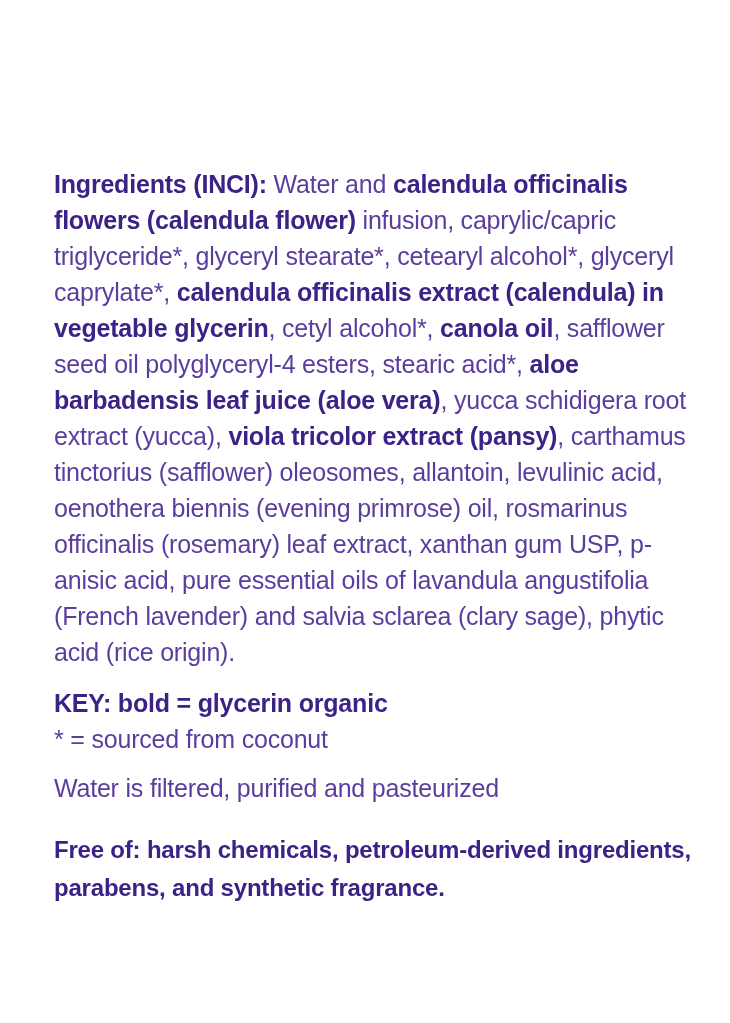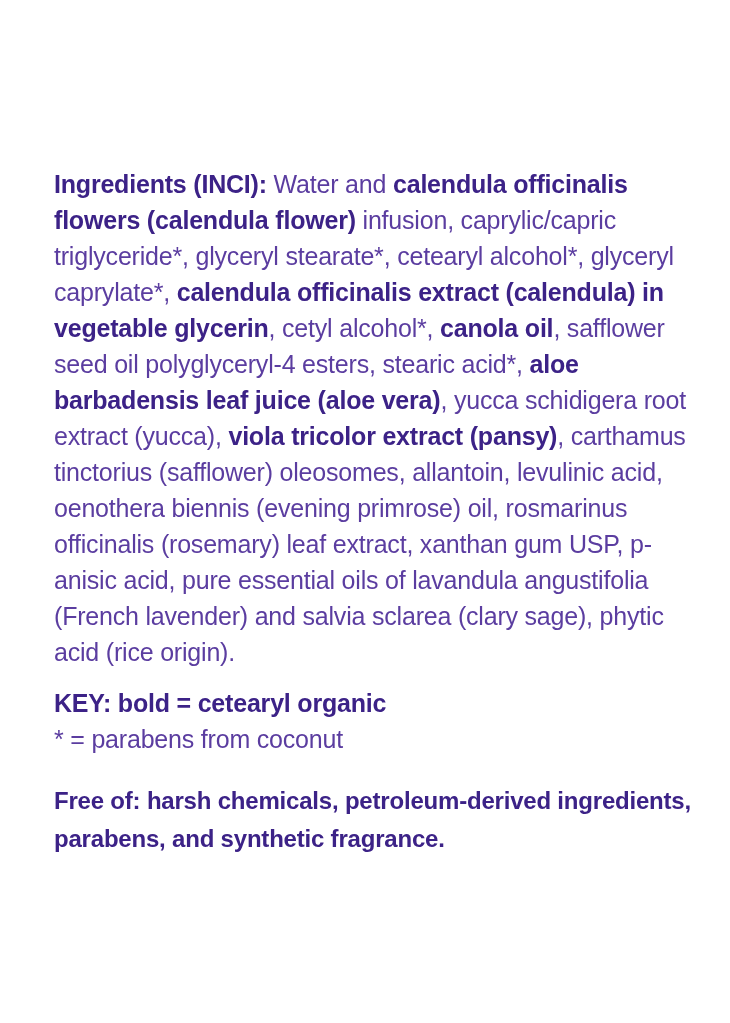--- a/index.html
+++ b/index.html
@@ -67,20 +67,21 @@
   }
 </style>
 </head>
 <body>
 
 <div class="label-page">
 
   <p class="ingredients-paragraph"><span class="b">Ingredients (INCI): </span><span>Water and </span><span class="b">calendula officinalis flowers (calendula flower)</span><span> infusion, caprylic/capric triglyceride*, glyceryl stearate*, cetearyl alcohol*, glyceryl caprylate*, </span><span class="b">calendula officinalis extract (calendula) in vegetable glycerin</span><span>, cetyl alcohol*, </span><span class="b">canola oil</span><span>, safflower seed oil polyglyceryl-4 esters, stearic acid*, </span><span class="b">aloe barbadensis leaf juice (aloe vera)</span><span>, yucca schidigera root extract (yucca), </span><span class="b">viola tricolor extract (pansy)</span><span>, carthamus tinctorius (safflower) oleosomes, allantoin, levulinic acid, oenothera biennis (evening primrose) oil, rosmarinus officinalis (rosemary) leaf extract, xanthan gum USP, p-anisic acid, pure essential oils of lavandula angustifolia (French lavender) and salvia sclarea (clary sage), phytic acid (rice origin).</span></p>
 
   <div class="key-block">
-    <p class="key-line">KEY: bold = cetearyl organic</p>
-    <p class="coconut-line">* = parabens from coconut</p>
+    <p class="key-line">KEY: bold = glycerin organic</p>
+    <p class="coconut-line">* = sourced from coconut</p>
   </div>
 
+  <p class="water-note">Water is filtered, purified and pasteurized</p>
 
   <p class="free-of-statement">Free of: harsh chemicals, petroleum-derived ingredients, parabens, and synthetic fragrance.</p>
 
 </div>
 
 </body></html>

